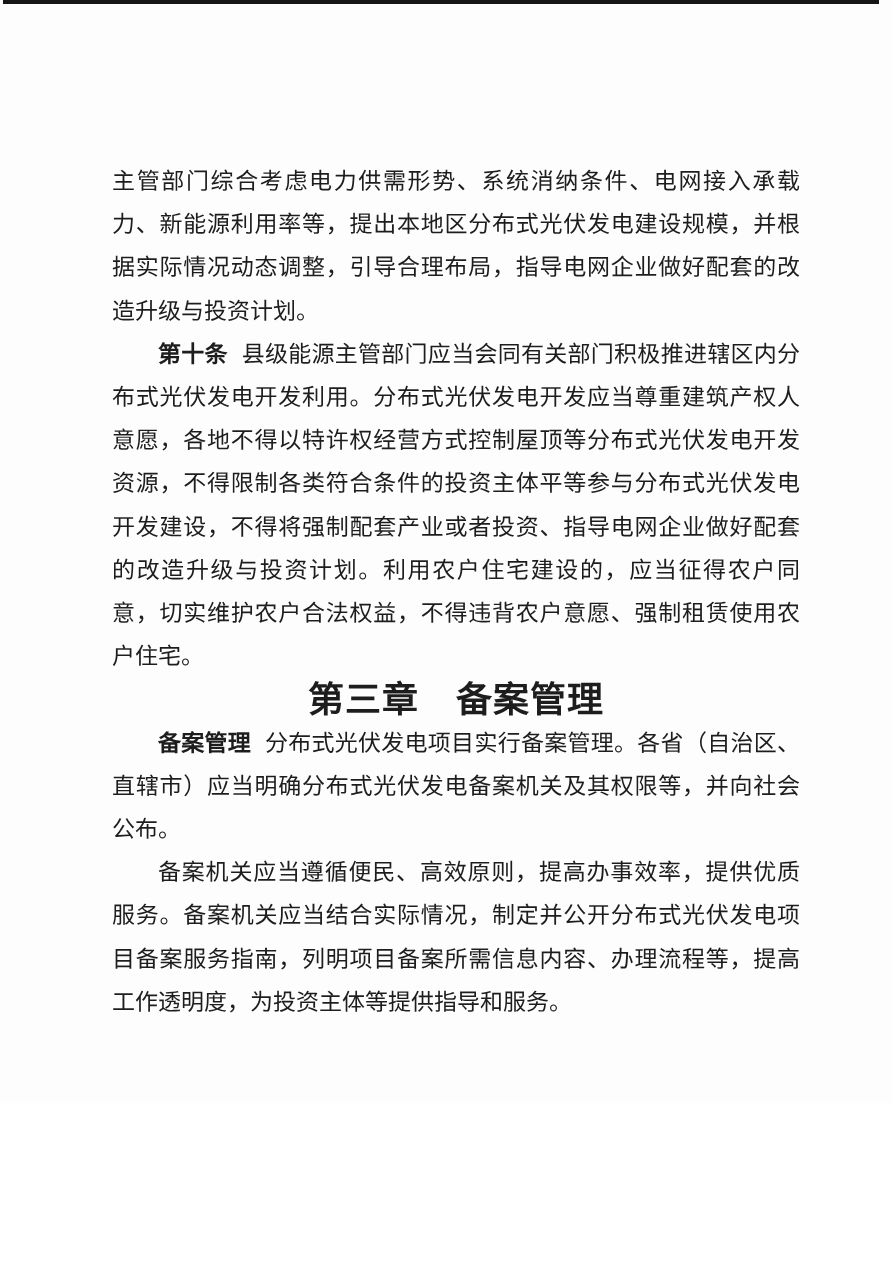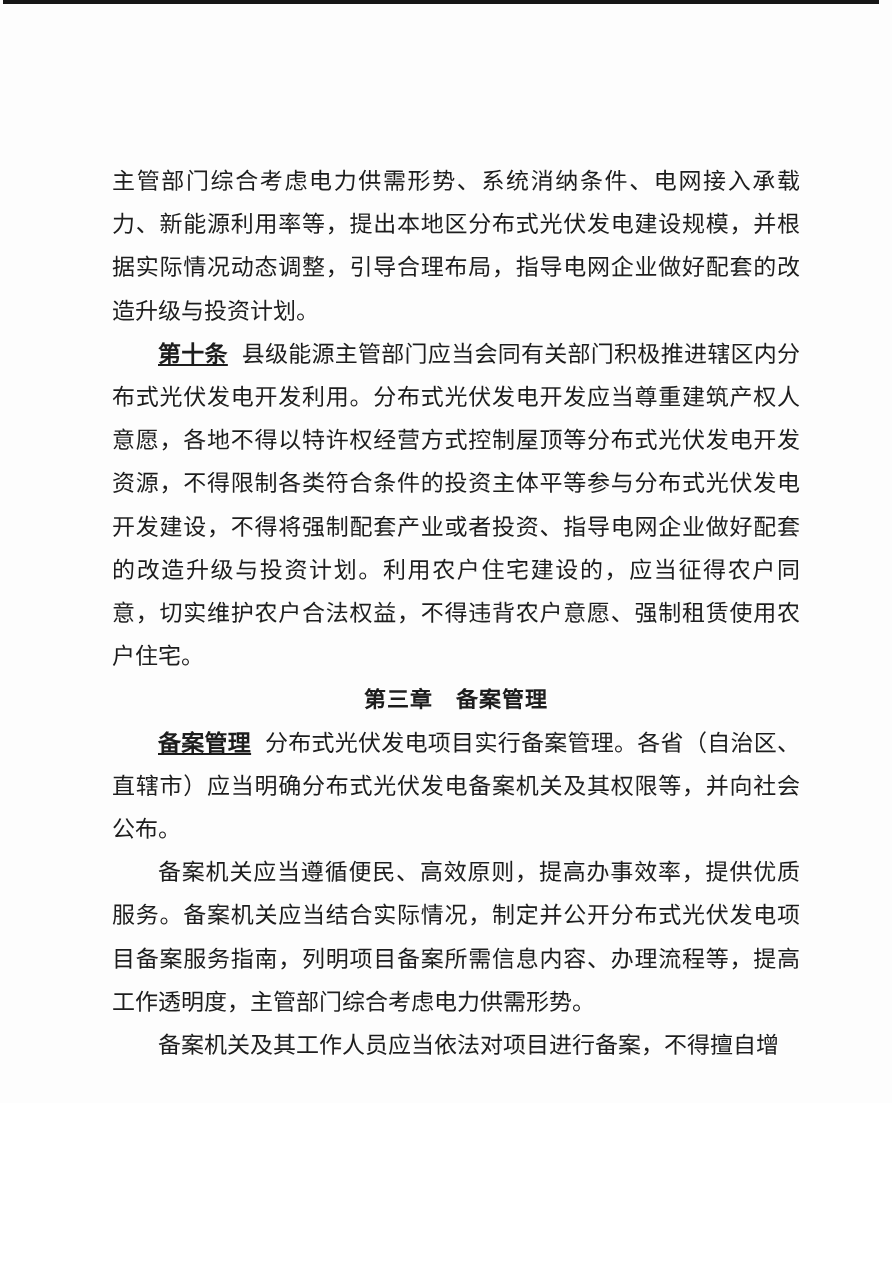--- a/index.html
+++ b/index.html
@@ -38,28 +38,27 @@
   .text-column p {
     margin: 0;
     padding: 0;
   }
   .para-indent {
     text-indent: 2em;
   }
   .article-lead {
     font-weight: bold;
     margin-right: 0.6em;
-    text-decoration: underline;
   }
   .chapter-heading {
     margin-top: 43px;
     text-align: center;
     text-indent: 0;
     font-weight: bold;
-    font-size: 22px;
+    font-size: 36px;
     font-family: "Liberation Sans", "DejaVu Sans", sans-serif;
     letter-spacing: 1px;
     line-height: 43.2px;
   }
   .page-number {
     position: absolute;
     top: 1122px;
     right: 154px;
     font-size: 22px;
     line-height: 30px;
@@ -77,21 +76,20 @@
   <div class="text-column">
 
     <p>主管部门综合考虑电力供需形势、系统消纳条件、电网接入承载力、新能源利用率等，提出本地区分布式光伏发电建设规模，并根据实际情况动态调整，引导合理布局，指导电网企业做好配套的改造升级与投资计划。</p>
 
     <p class="para-indent"><span class="article-lead">第十条</span><span>县级能源主管部门应当会同有关部门积极推进辖区内分布式光伏发电开发利用。分布式光伏发电开发应当尊重建筑产权人意愿，各地不得以特许权经营方式控制屋顶等分布式光伏发电开发资源，不得限制各类符合条件的投资主体平等参与分布式光伏发电开发建设，不得将强制配套产业或者投资、指导电网企业做好配套的改造升级与投资计划。利用农户住宅建设的，应当征得农户同意，切实维护农户合法权益，不得违背农户意愿、强制租赁使用农户住宅。</span></p>
 
     <p class="chapter-heading">第三章　备案管理</p>
 
     <p class="para-indent"><span class="article-lead">备案管理</span><span>分布式光伏发电项目实行备案管理。各省（自治区、直辖市）应当明确分布式光伏发电备案机关及其权限等，并向社会公布。</span></p>
 
-    <p class="para-indent">备案机关应当遵循便民、高效原则，提高办事效率，提供优质服务。备案机关应当结合实际情况，制定并公开分布式光伏发电项目备案服务指南，列明项目备案所需信息内容、办理流程等，提高工作透明度，主管部门综合考虑电力供需形势。</p>
+    <p class="para-indent">备案机关应当遵循便民、高效原则，提高办事效率，提供优质服务。备案机关应当结合实际情况，制定并公开分布式光伏发电项目备案服务指南，列明项目备案所需信息内容、办理流程等，提高工作透明度，为投资主体等提供指导和服务。</p>
 
-    <p class="para-indent">备案机关及其工作人员应当依法对项目进行备案，不得擅自增</p>
 
   </div>
 
   <div class="page-number">— 5 —</div>
 
 </div>
 
 </body></html>

